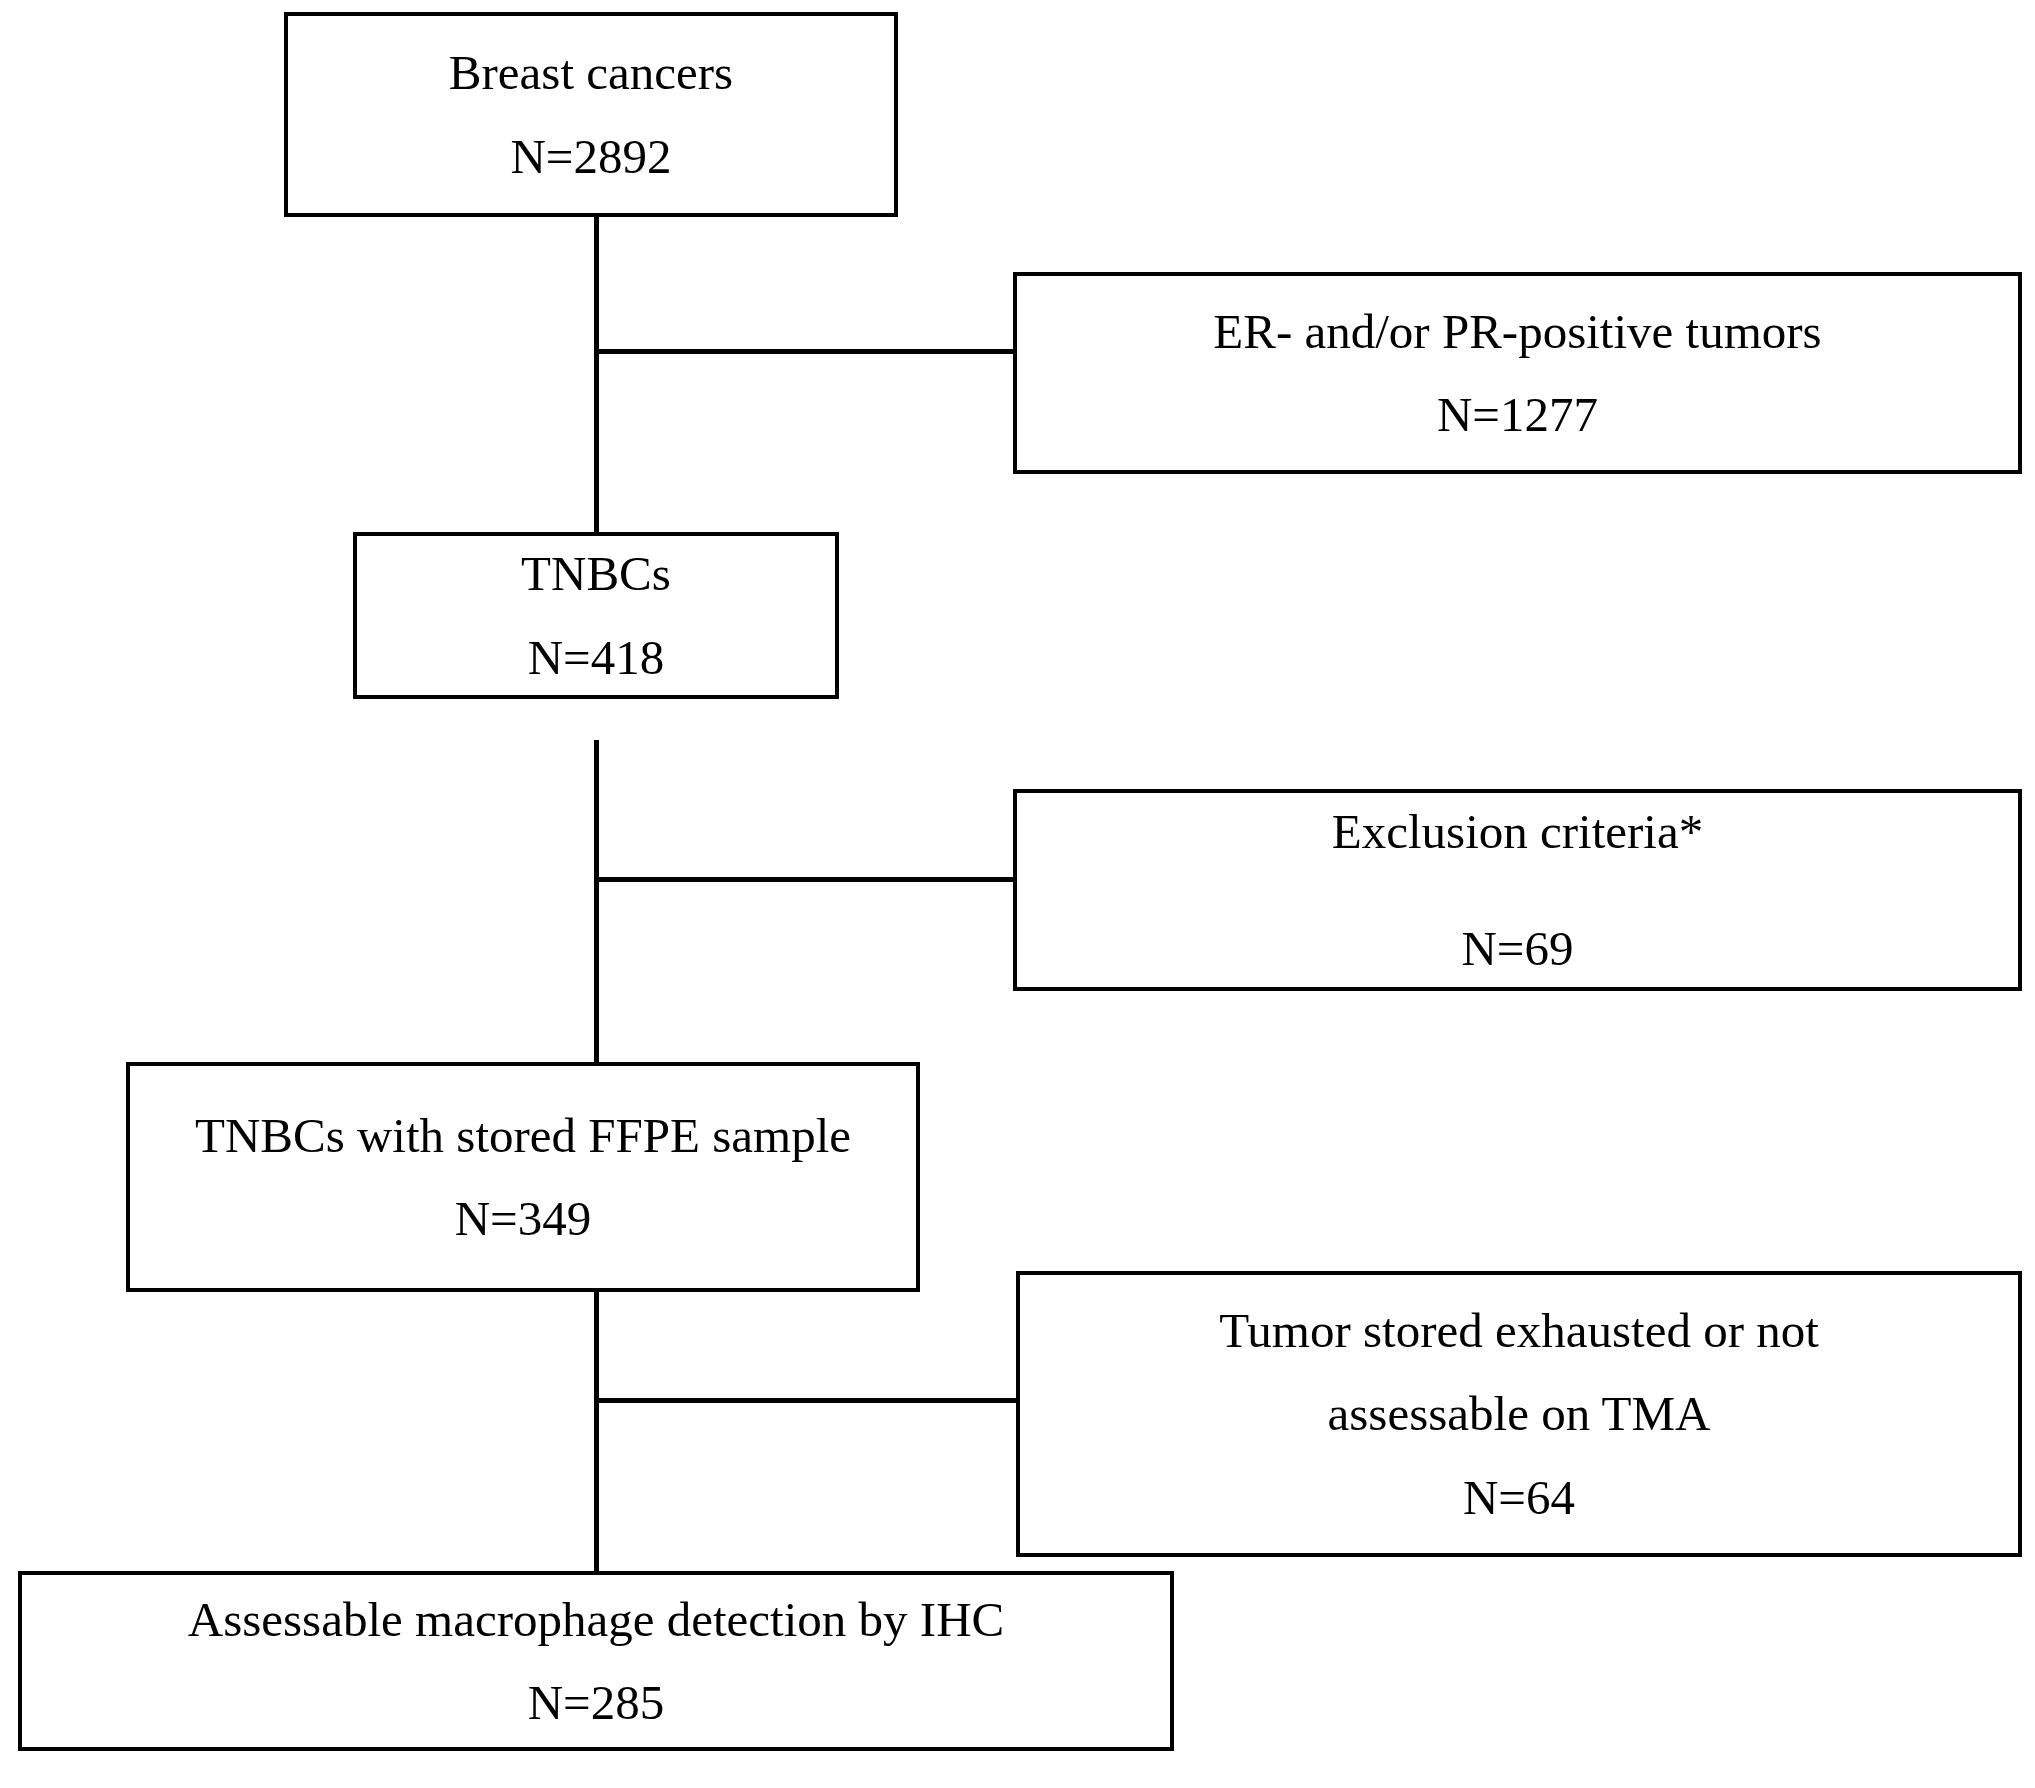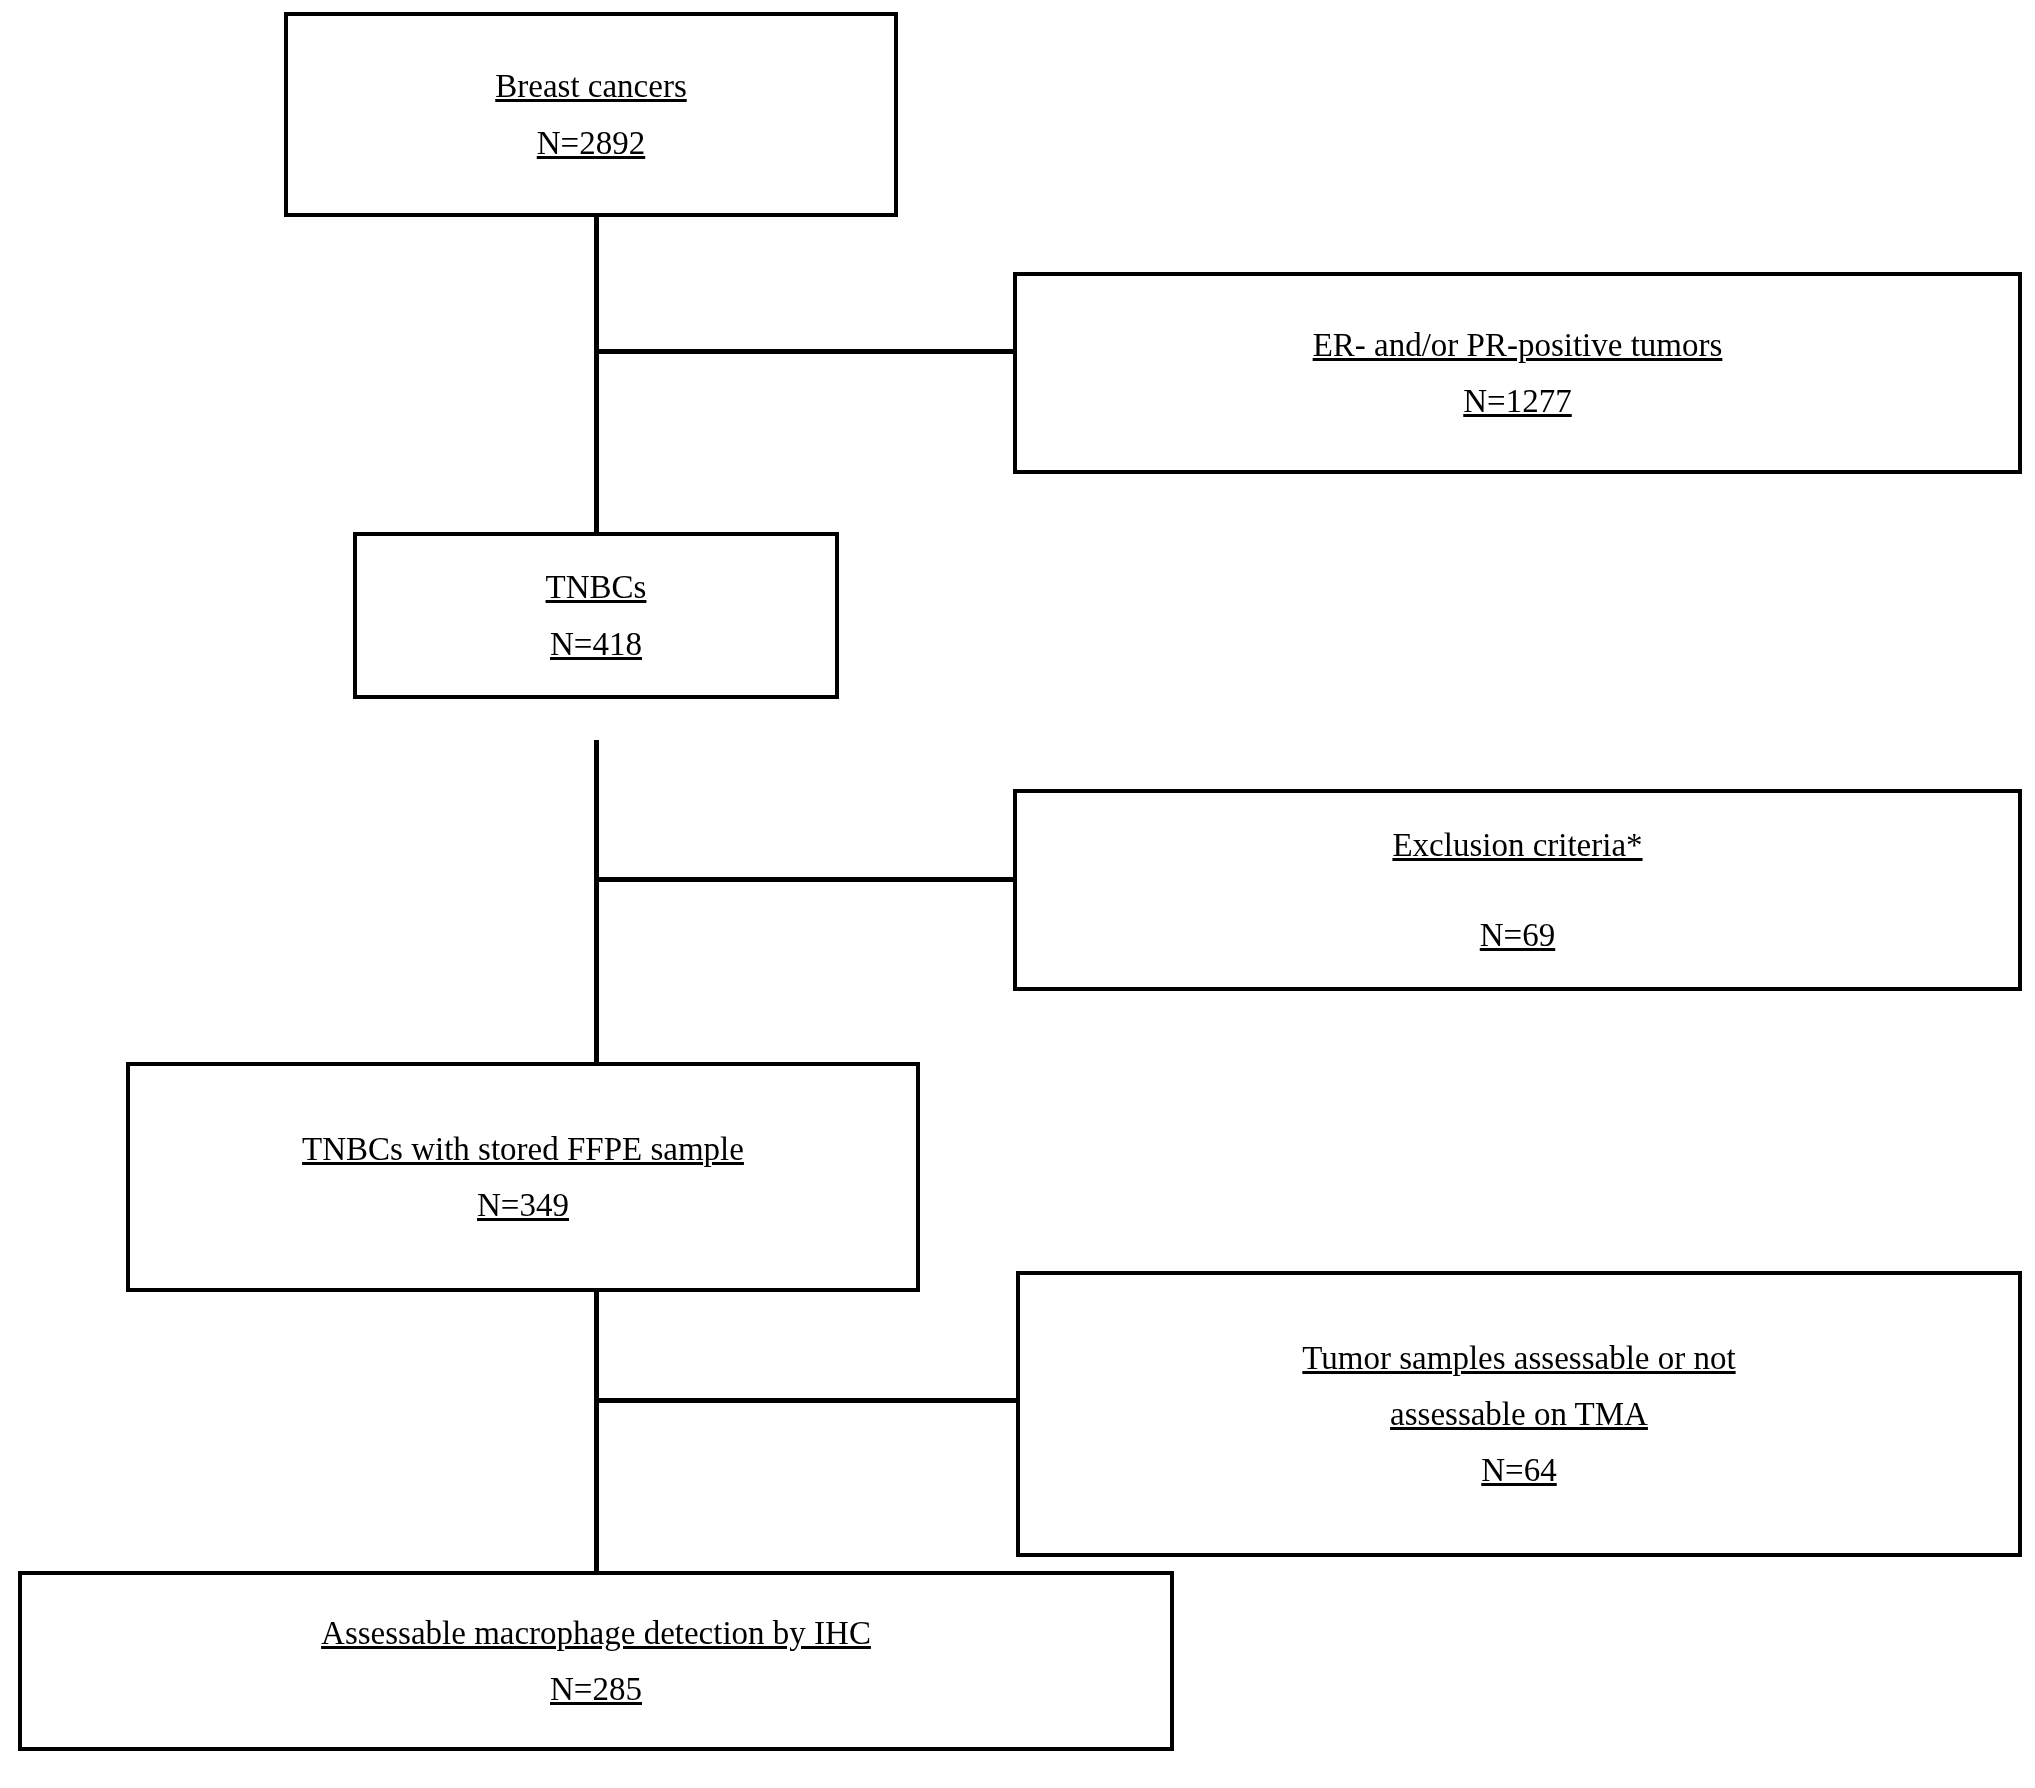--- a/index.html
+++ b/index.html
@@ -12,23 +12,22 @@
   }
   .connector { position: absolute; background: #000000; }
   .flow-box {
     position: absolute;
     box-sizing: border-box;
     border: 4.7px solid #000000;
     background: #ffffff;
     display: flex; flex-direction: column;
     align-items: center; justify-content: center;
     text-align: right;
-    font-size: 33px; line-height: 1.7;
+    font-size: 49px; line-height: 1.7;
     white-space: nowrap;
-    text-decoration: underline;
   }
   
   #box-breast-cancers        { left: 284px;  top: 12px;   width: 614px; height: 205px; }
   #box-er-pr-positive        { left: 1013px; top: 272px;  width: 1009px; height: 202px; }
   #box-tnbcs                 { left: 353px;  top: 505px;  width: 486px;  height: 167px; margin-top: 27px; }
   #box-exclusion-criteria    { left: 1013px; top: 789px; width: 1009px; height: 202px; gap: 33px; }
   #box-tnbcs-ffpe            { left: 126px;  top: 1062px; width: 794px; height: 230px; }
   #box-samples-exhausted     { left: 1016px; top: 1271px; width: 1006px; height: 286px; }
   #box-assessable-ihc        { left: 18px;   top: 1571px; width: 1156px; height: 180px; }
 
@@ -68,21 +67,21 @@
   <span>Exclusion criteria*</span>
   <span>N=69</span>
 </div>
 
 <div id="box-tnbcs-ffpe" class="flow-box">
   <span>TNBCs with stored FFPE sample</span>
   <span>N=349</span>
 </div>
 
 <div id="box-samples-exhausted" class="flow-box">
-  <span>Tumor samples assessable or not</span>
+  <span>Tumor stored exhausted or not</span>
   <span>assessable on TMA</span>
   <span>N=64</span>
 </div>
 
 <div id="box-assessable-ihc" class="flow-box">
   <span>Assessable macrophage detection by IHC</span>
   <span>N=285</span>
 </div>
 
 

